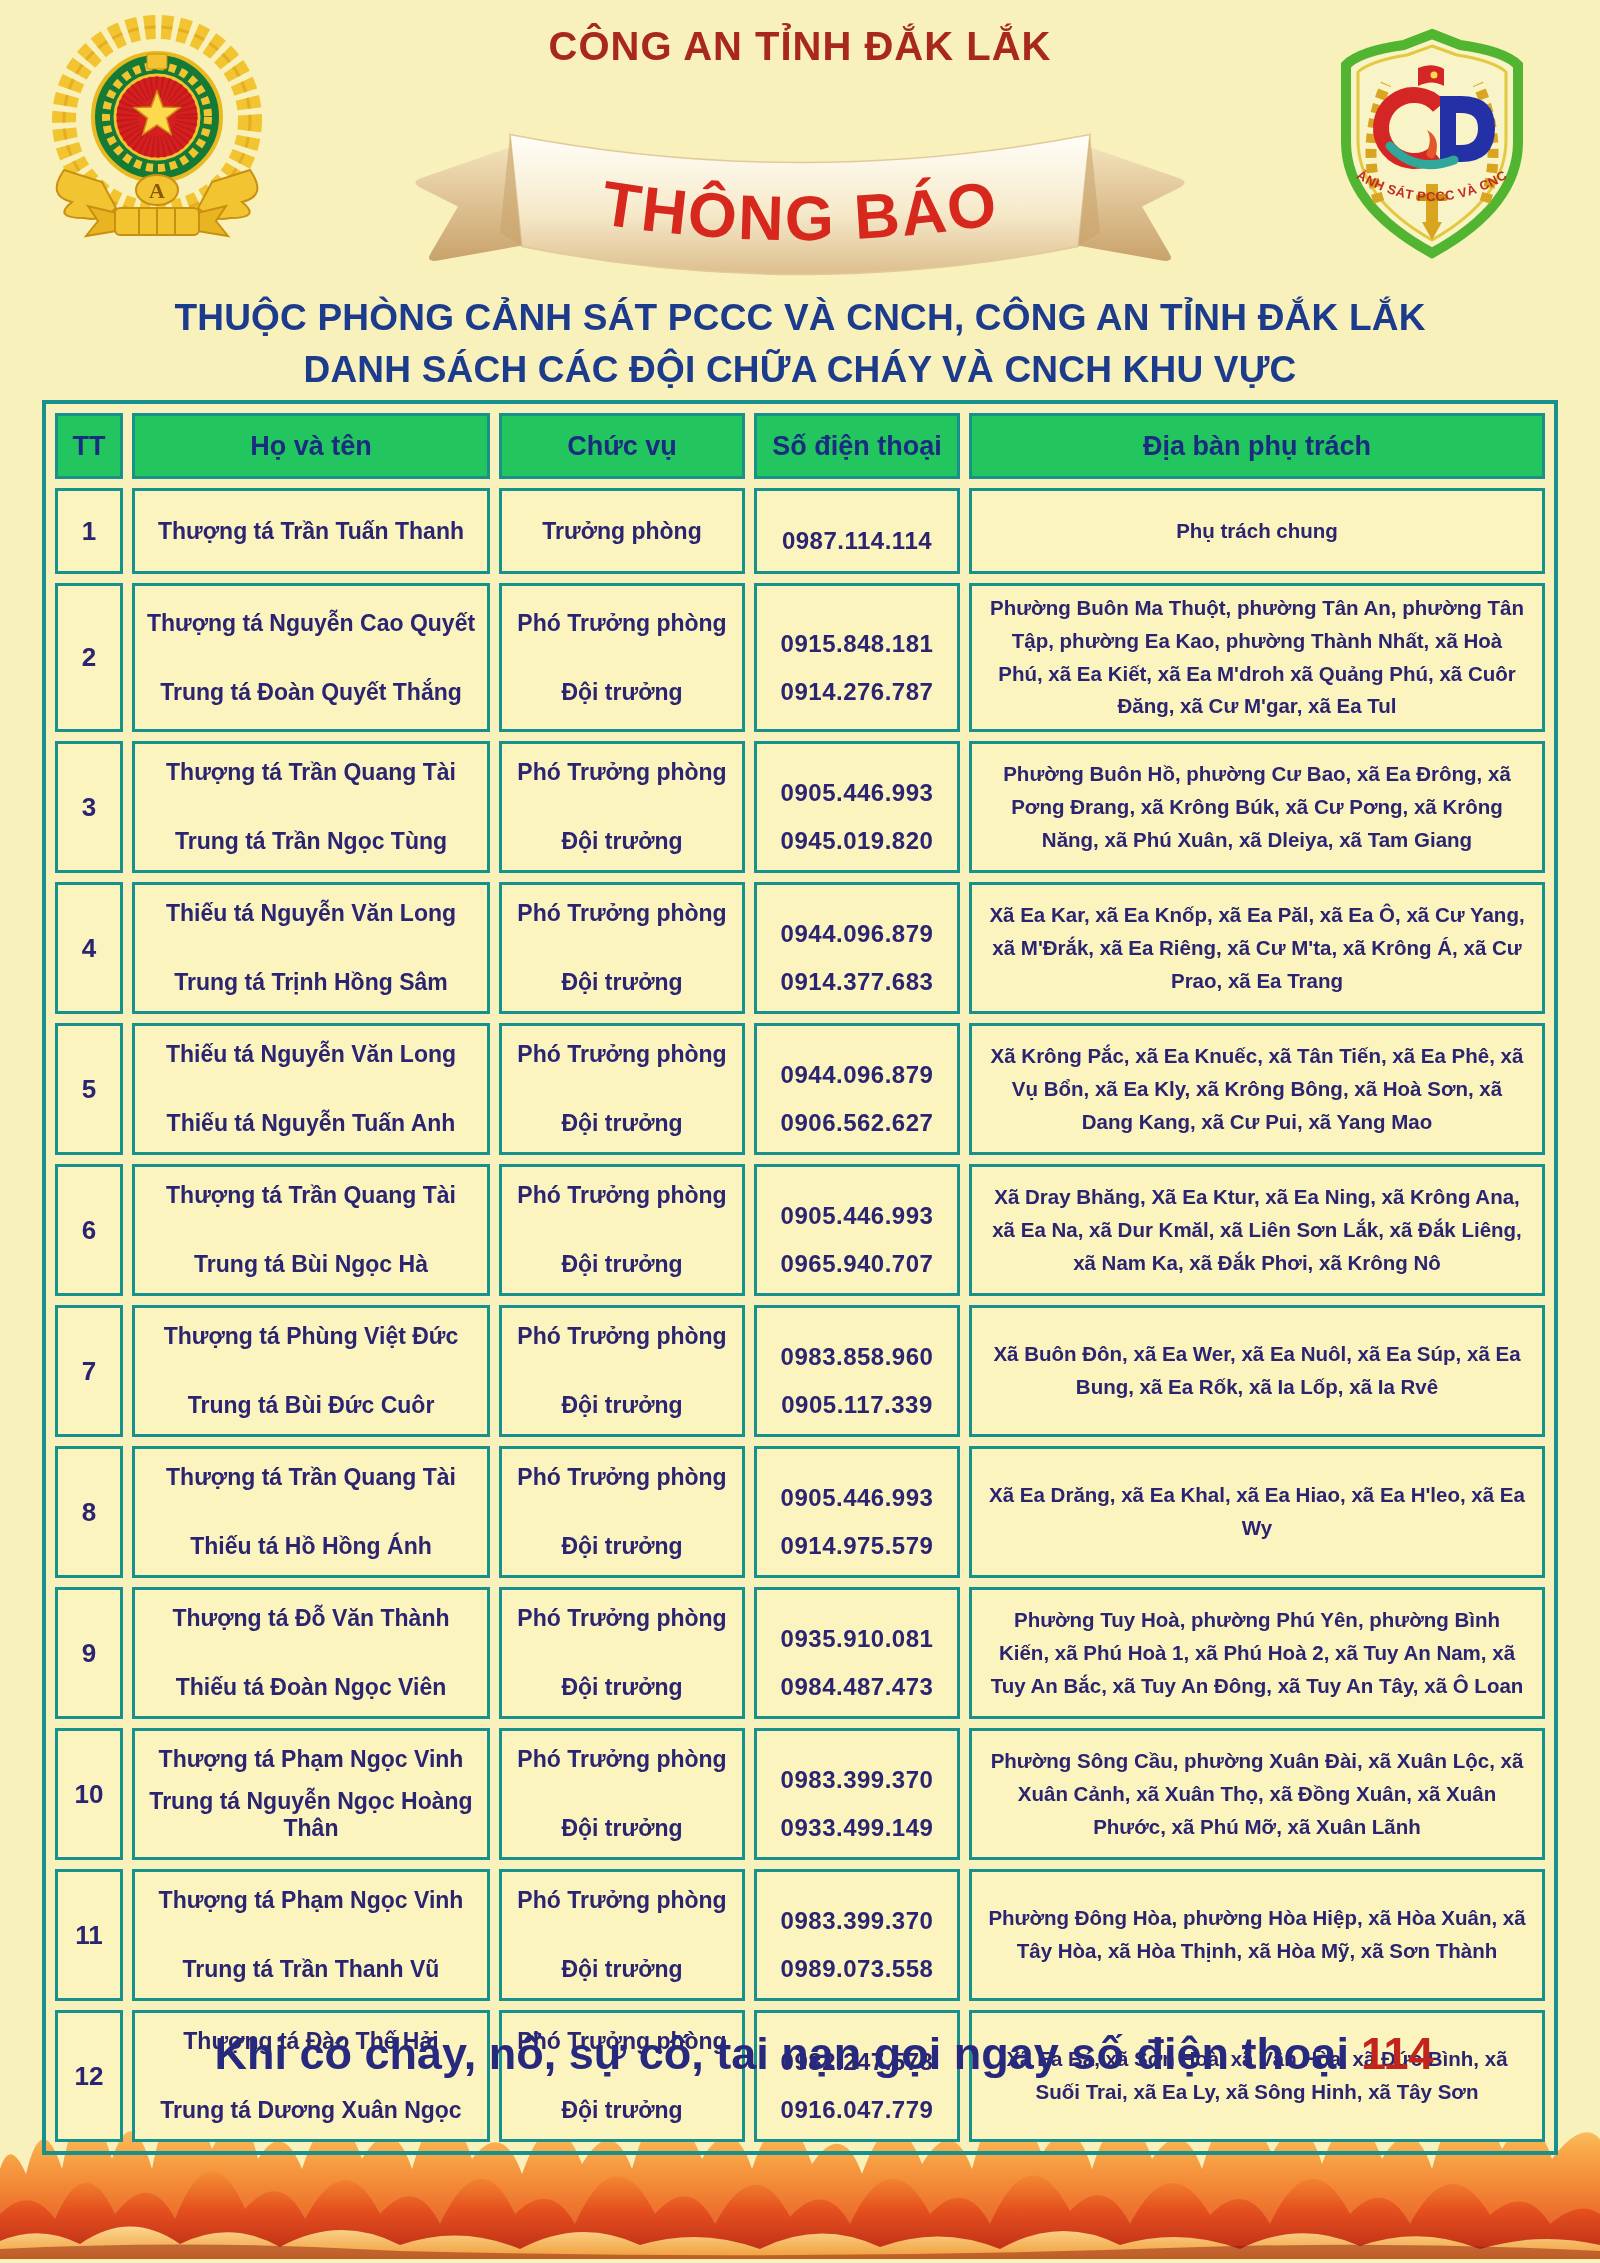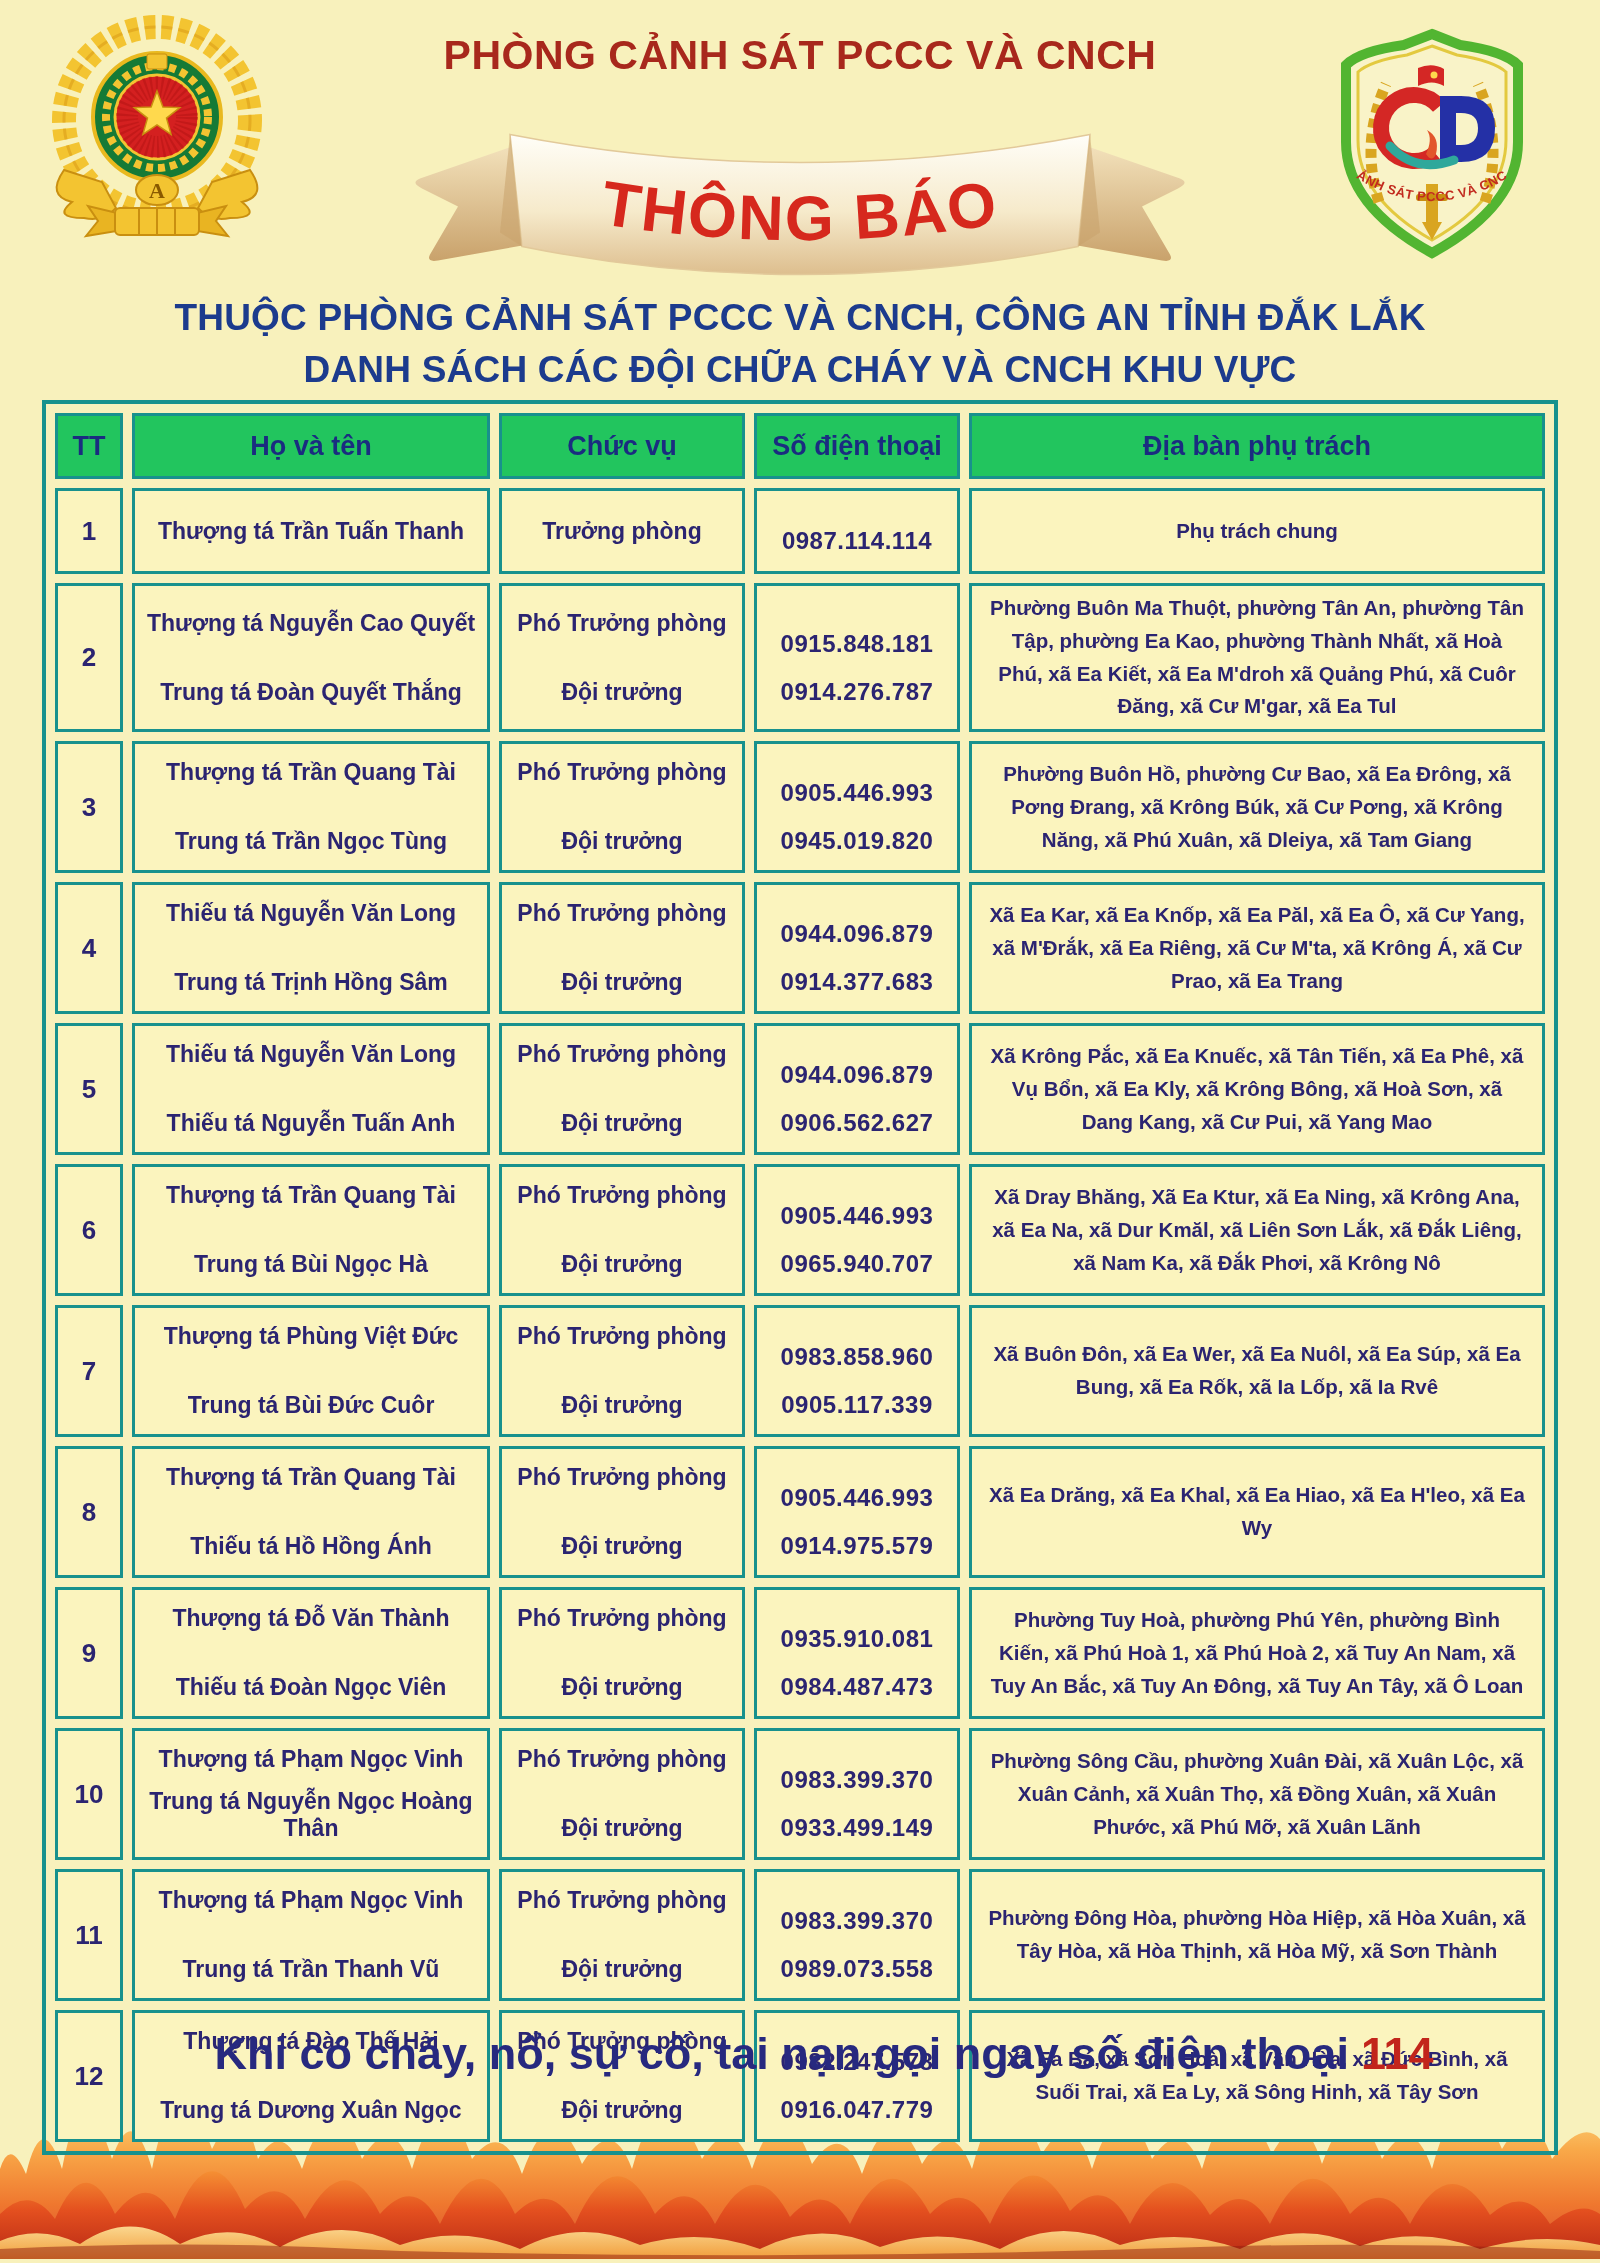--- a/index.html
+++ b/index.html
@@ -85,21 +85,21 @@
     <rect x="94" y="170" width="32" height="7" rx="3" fill="#C98F10"></rect>
     <path d="M100,198 L120,198 L110,216 Z" fill="#D9A520"></path>
     <path id="arcT" d="M38,156 Q110,198 182,156" fill="none"></path>
     <text font-size="13" font-weight="bold" fill="#C22B1F" letter-spacing="0.5">
       <textPath href="#arcT" startOffset="50%" text-anchor="middle">CẢNH SÁT PCCC VÀ CNCH</textPath>
     </text>
   </svg>
 </div>
 
 <div class="org-header">
-  <div class="org-line2">PHÒNG CẢNH SÁT PCCC VÀ CNCH</div>
+  <div class="org-line1">CÔNG AN TỈNH ĐẮK LẮK</div>
 </div>
 
 <div class="ribbon-wrap">
   <svg width="800" height="195" viewBox="0 0 800 190">
     <defs>
       <linearGradient id="gband" x1="0" y1="0" x2="0" y2="1">
         <stop offset="0%" stop-color="#FFFEF8"></stop>
         <stop offset="55%" stop-color="#F6EACB"></stop>
         <stop offset="100%" stop-color="#DDBE8E"></stop>
       </linearGradient>

